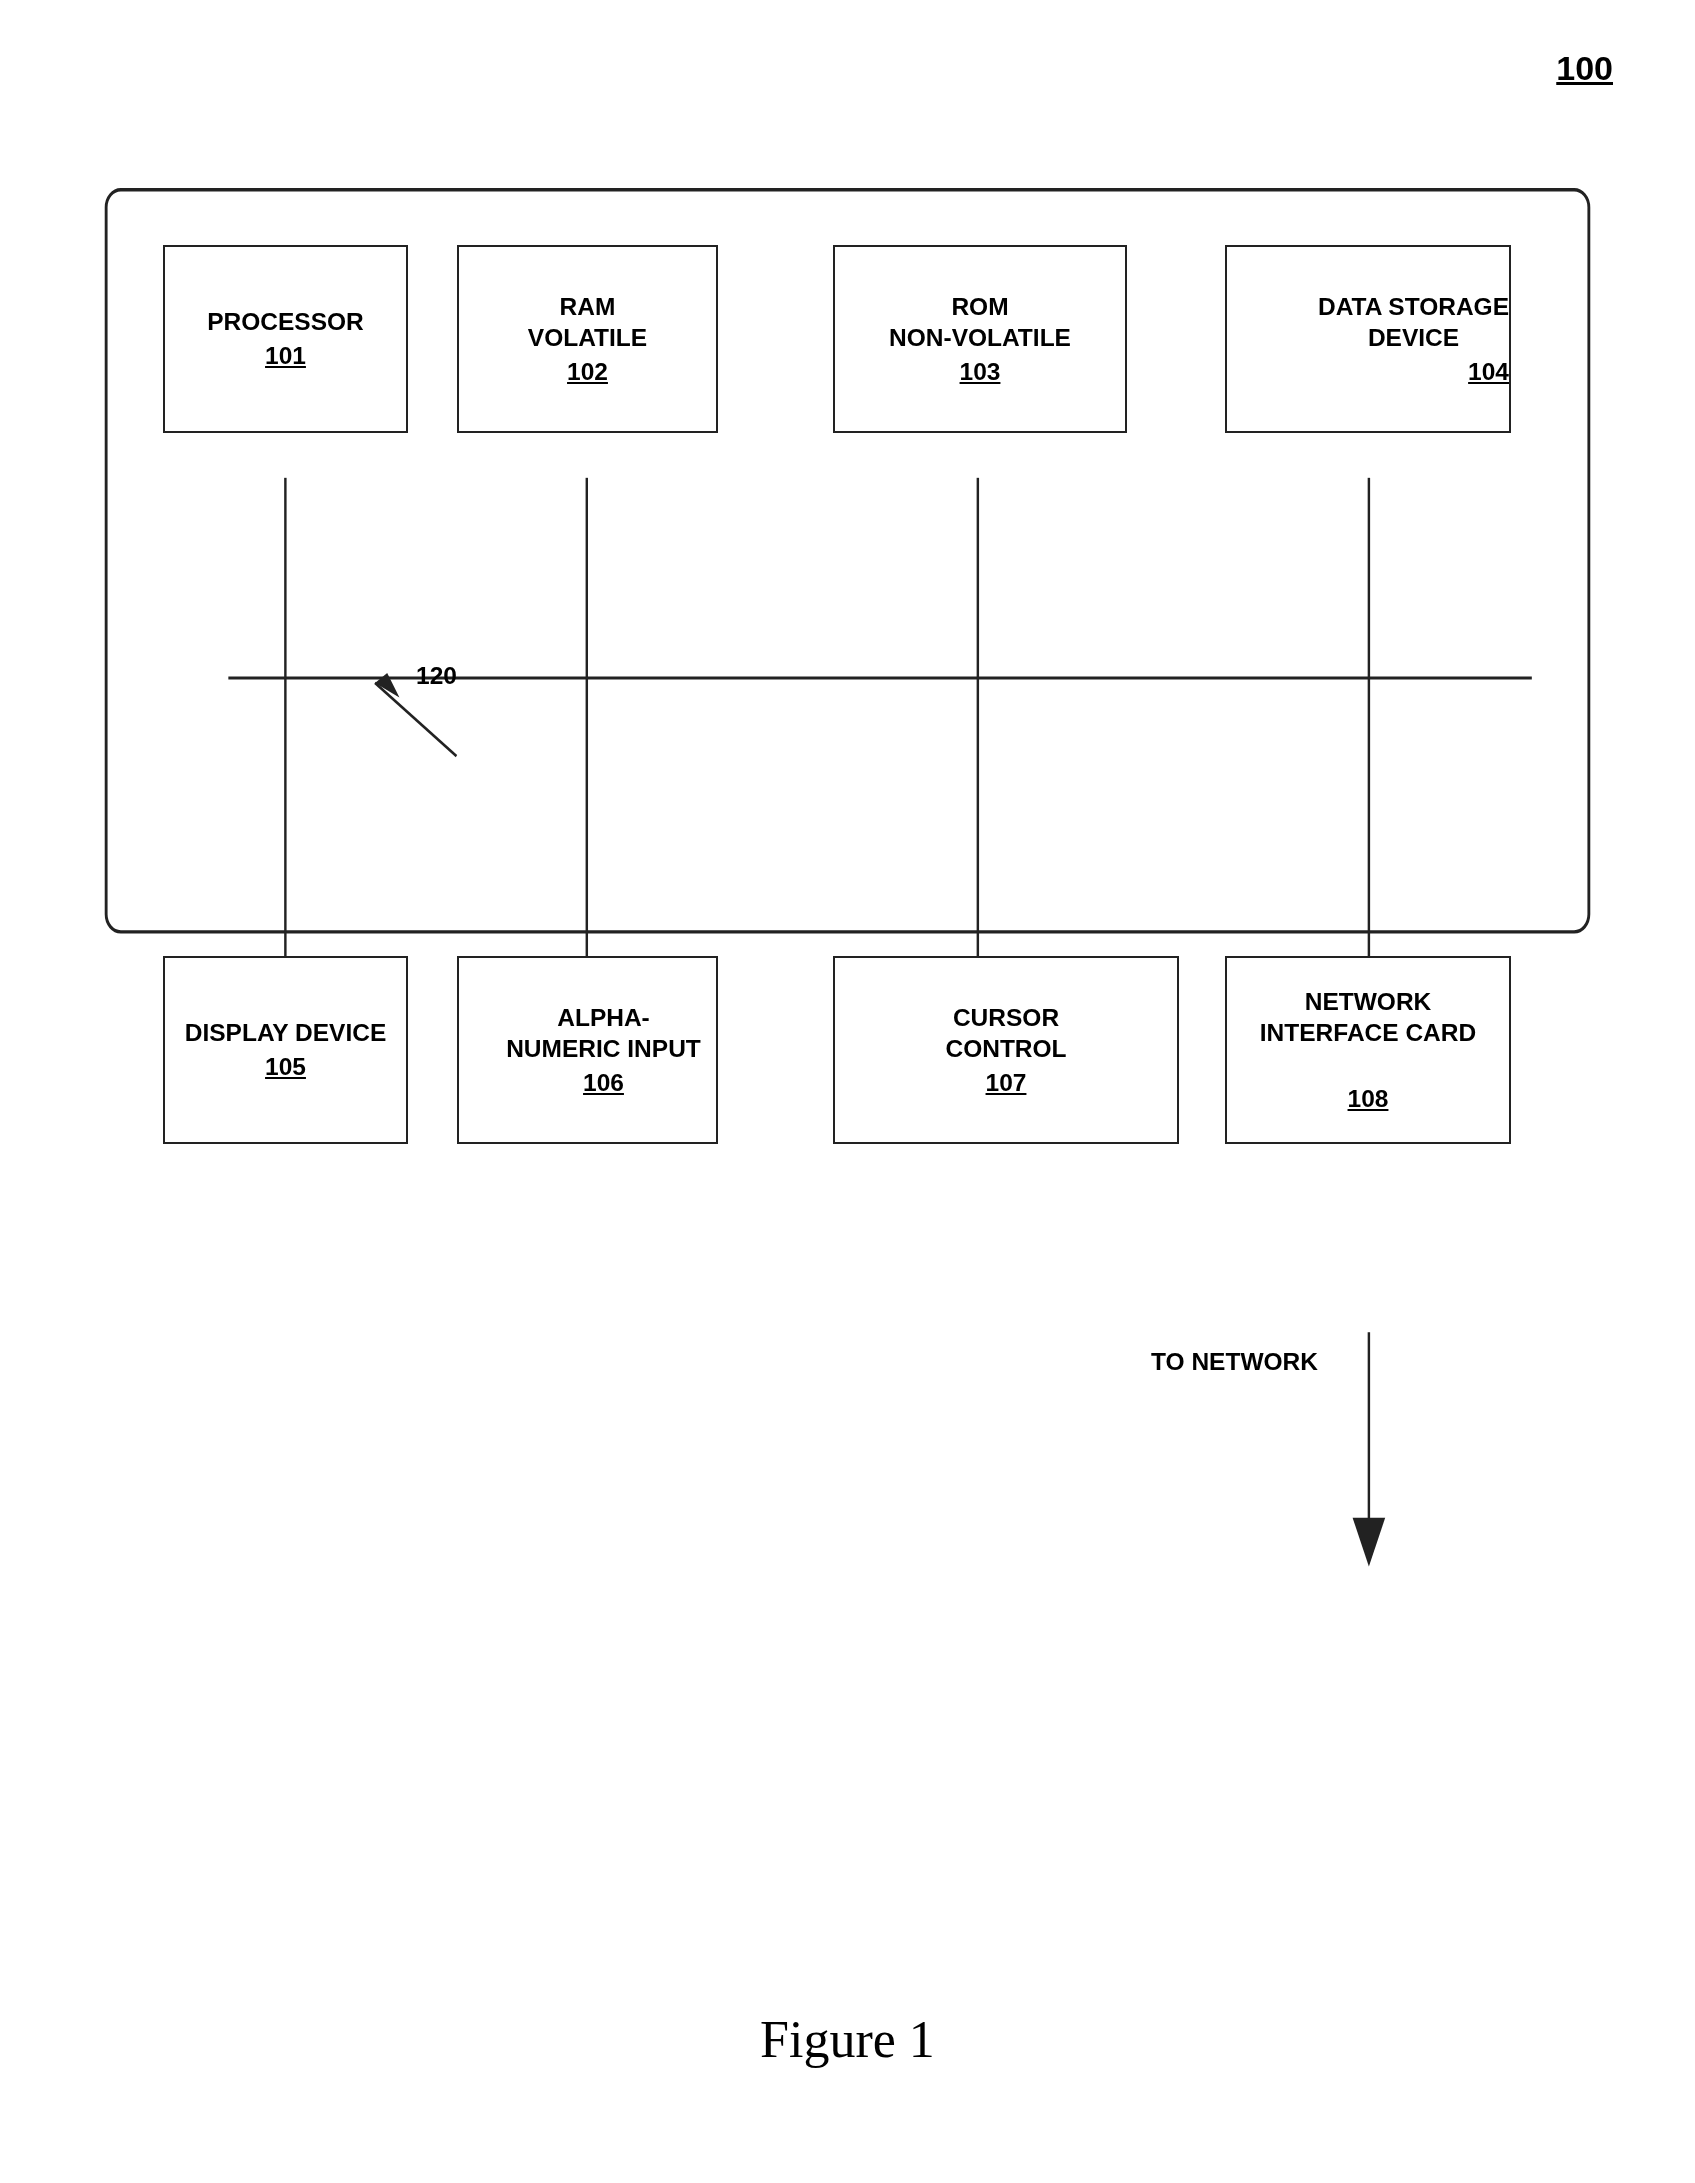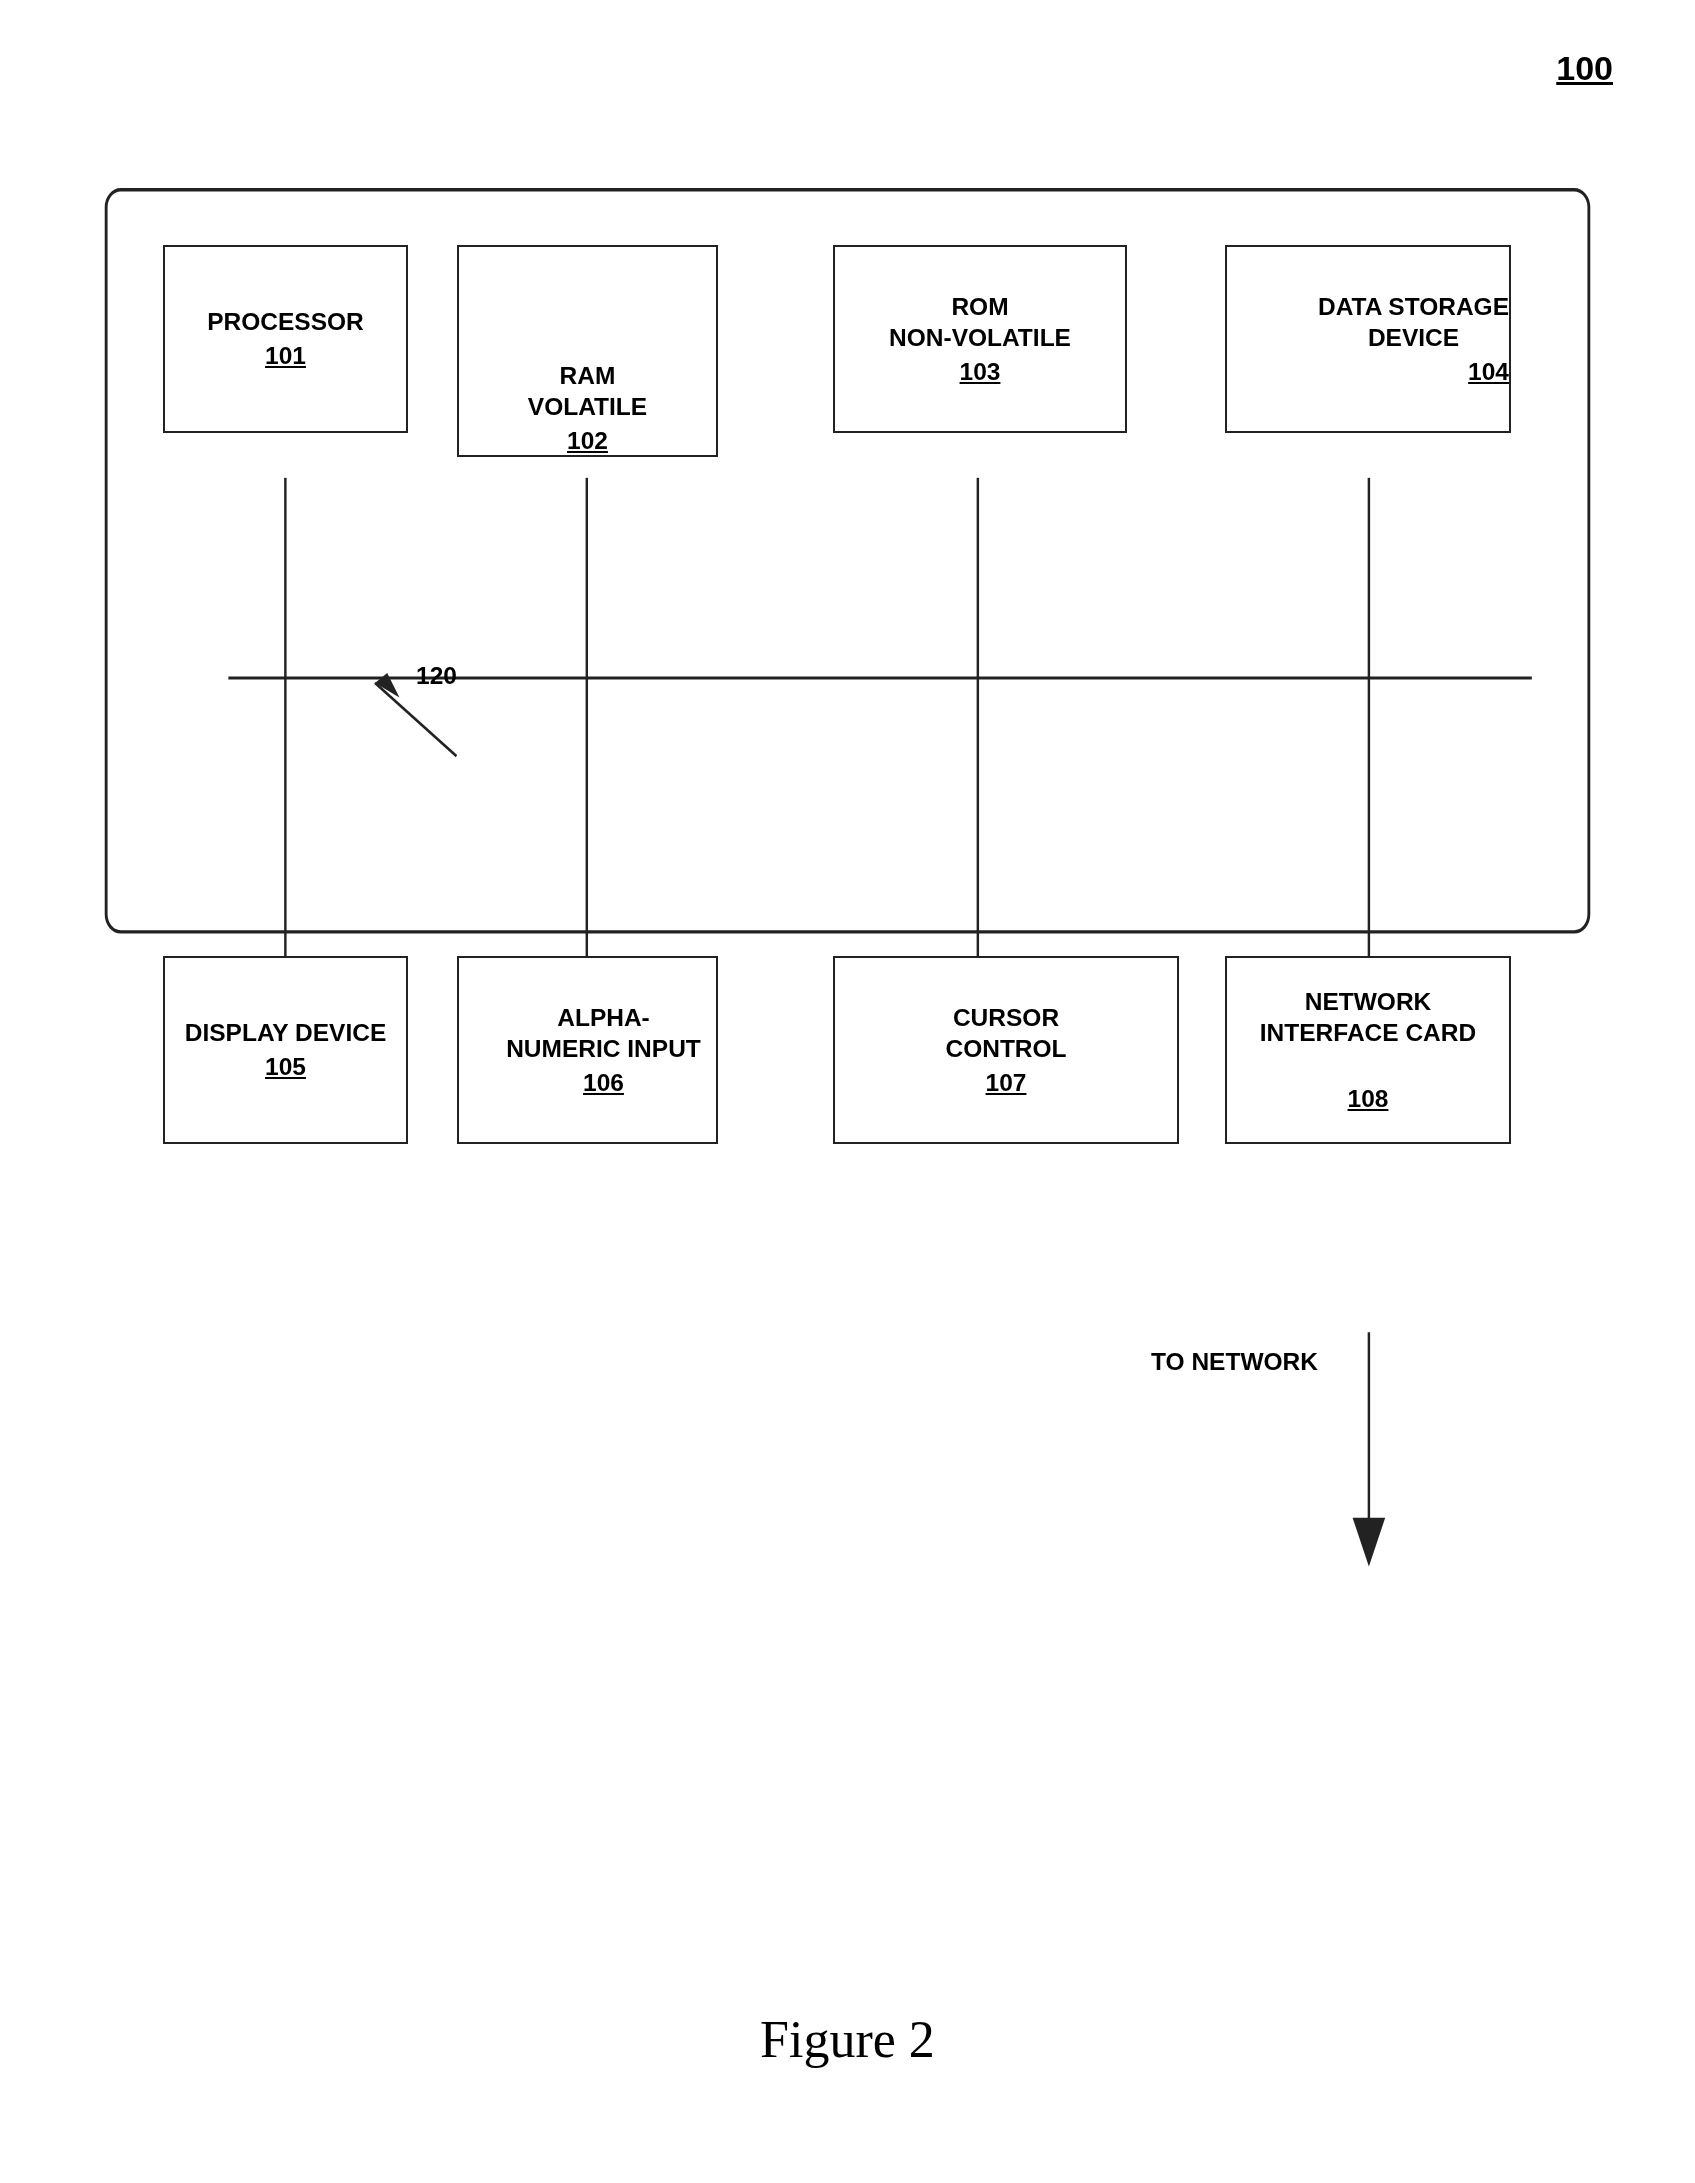--- a/index.html
+++ b/index.html
@@ -119,21 +119,21 @@
     <line x1="440" y1="590" x2="340" y2="515" stroke="#222" stroke-width="3"></line>
     <polygon points="340,515 370,530 355,505" fill="#222"></polygon>
 
   </svg>
 
   <div class="comp-box" style="left:65px; top:65px; width:245px; height:188px;">
     <span class="comp-label">PROCESSOR</span>
     <span class="comp-number">101</span>
   </div>
 
-  <div class="comp-box" style="left:359px; top:65px; width:261px; height:212px;justify-content:flex-end;">
+  <div class="comp-box" style="left:359px; top:65px; width:261px; height:188px;">
     <span class="comp-label">RAM<br>VOLATILE</span>
     <span class="comp-number">102</span>
   </div>
 
   <div class="comp-box" style="left:735px; top:65px; width:294px; height:188px;">
     <span class="comp-label">ROM<br>NON-VOLATILE</span>
     <span class="comp-number">103</span>
   </div>
 
   <div class="comp-box" style="left:1127px; top:65px; width:286px; height:188px;align-items:flex-end;">
@@ -160,14 +160,14 @@
 
   <div class="comp-box" style="left:1127px; top:776px; width:286px; height:188px;gap:32px;">
     <span class="comp-label">NETWORK<br>INTERFACE CARD</span>
     <span class="comp-number">108</span>
   </div>
 
   <div style="position:absolute; left:1053px; top:1168px; font-size:24.5px; font-weight:bold; text-align:center;">TO NETWORK</div>
 
 </div>
 
-<div class="figure-caption">Figure 2</div>
+<div class="figure-caption">Figure 1</div>
 
 
 </body></html>

